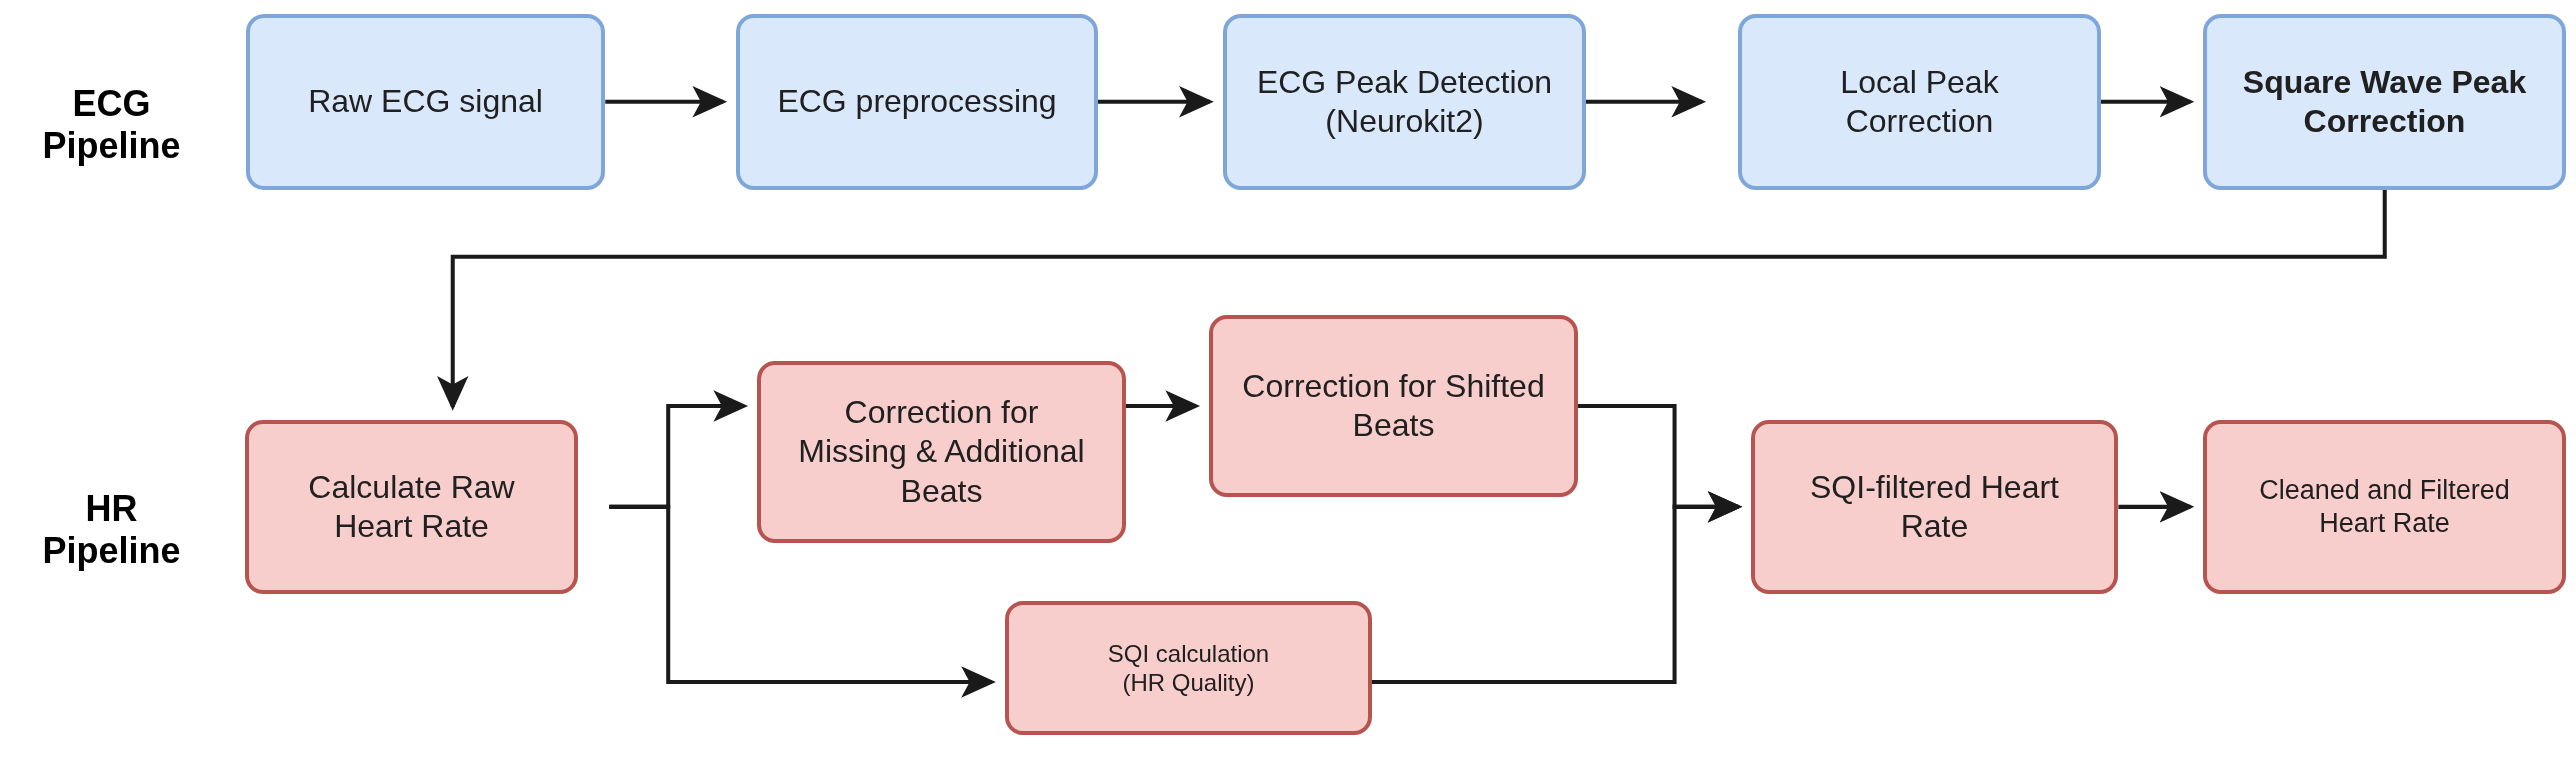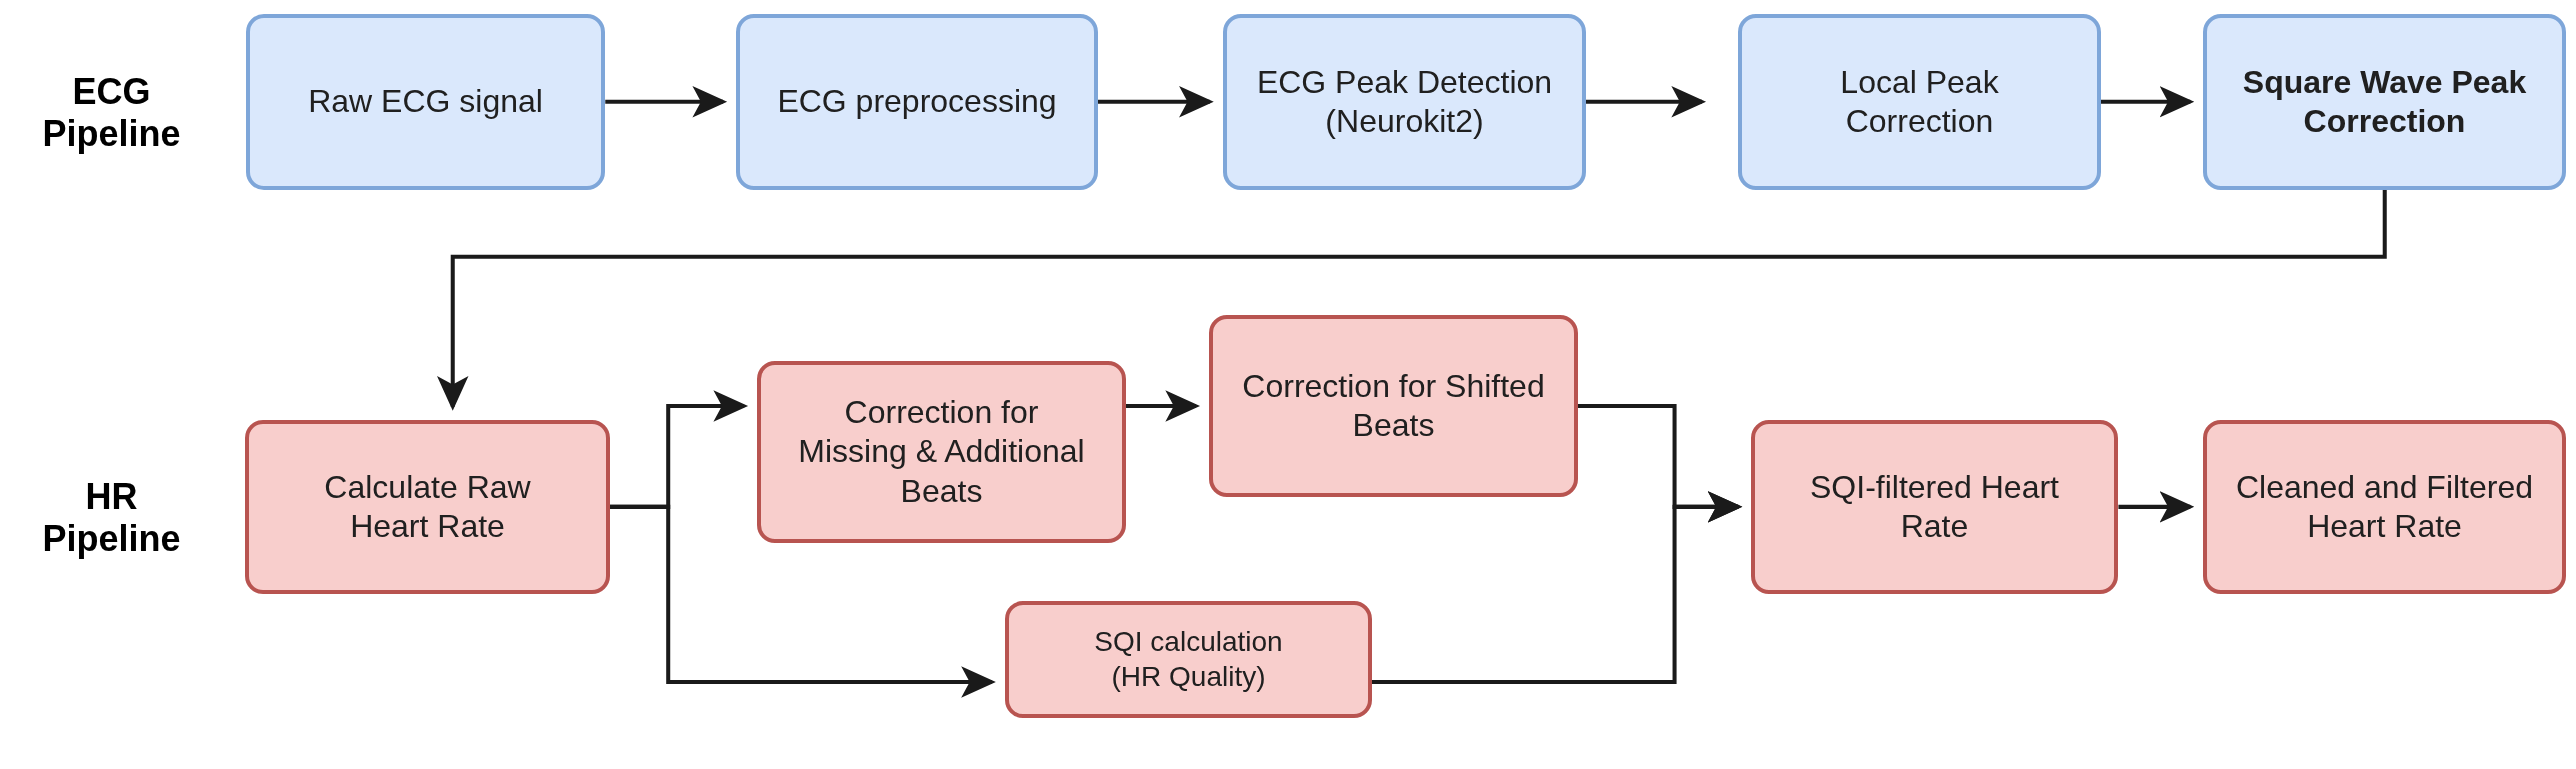--- a/index.html
+++ b/index.html
@@ -1,18 +1,18 @@
 <!DOCTYPE html>
 <html style="font-size:13px"><head>
 <meta charset="utf-8">
 <style>
   html,body{margin:0;padding:0;background:#ffffff;}
   body{width:2576px;height:770px;font-family:"Liberation Sans",sans-serif;overflow:hidden;}
   #stage{position:relative;width:2576px;height:770px;background:#ffffff;}
-  .row-label{position:absolute;font-weight:bold;color:#000000;text-align:center;line-height:1.18;white-space:pre-line;}
+  .row-label{position:absolute;font-weight:bold;color:#000000;text-align:center;line-height:1.18;white-space:pre-line;margin-top:12px;}
   .node{position:absolute;box-sizing:border-box;display:flex;align-items:center;justify-content:center;text-align:center;border-radius:18px;border-width:4px;border-style:solid;line-height:1.22;padding:3.2px 8px;}
   .node span{display:block;white-space:pre-line;}
   .node.ecg{background:#dae8fc;border-color:#7ea6d9;color:#202020;}
   .node.hr{background:#f8cecc;border-color:#b85450;color:#202020;}
   svg.edges{position:absolute;left:0;top:0;width:2576px;height:770px;pointer-events:none;}
 </style>
 </head>
 <body>
 
 <div id="stage">
@@ -54,39 +54,39 @@
     </div>
   <div class="node ecg" id="n-local-peak-correction" style="left: 1715px; top: 13.7px; width: 363px; height: 176px; font-size: 32px; margin-left: 23px;">
       <span>Local Peak
 Correction</span>
     </div>
   <div class="node ecg" id="n-square-wave-peak-correction" style="left: 2203px; top: 13.7px; width: 363px; height: 176px; font-size: 32px; font-weight: bold;">
       <span>Square Wave Peak
 Correction</span>
     </div>
 
-  <div class="node hr" id="n-calculate-raw-heart-rate" style="left: 245px; top: 420px; width: 365px; height: 174px; font-size: 32px;">
+  <div class="node hr" id="n-calculate-raw-heart-rate" style="left: 245px; top: 420px; width: 333px; height: 174px; font-size: 32px;">
       <span>Calculate Raw
 Heart Rate</span>
     </div>
   <div class="node hr" id="n-correction-missing-additional-beats" style="left: 757px; top: 315px; width: 369px; height: 182px; font-size: 32px; margin-top: 46px;">
       <span>Correction for
 Missing &amp; Additional
 Beats</span>
     </div>
   <div class="node hr" id="n-correction-shifted-beats" style="left: 1209px; top: 315px; width: 369px; height: 182px; font-size: 32px; text-align: center;">
       <span>Correction for Shifted
 Beats</span>
     </div>
-  <div class="node hr" id="n-sqi-calculation" style="left: 1005px; top: 601px; width: 367px; height: 117px; font-size: 28px;">
+  <div class="node hr" id="n-sqi-calculation" style="left: 1005px; top: 601px; width: 367px; height: 134px; font-size: 24px;">
       <span>SQI calculation
 (HR Quality)</span>
     </div>
   <div class="node hr" id="n-sqi-filtered-heart-rate" style="left: 1751px; top: 420px; width: 367px; height: 174px; font-size: 32px;">
       <span>SQI-filtered Heart
 Rate</span>
     </div>
-  <div class="node hr" id="n-cleaned-filtered-heart-rate" style="left: 2203px; top: 420px; width: 363px; height: 174px; font-size: 32px;">
+  <div class="node hr" id="n-cleaned-filtered-heart-rate" style="left: 2203px; top: 420px; width: 363px; height: 174px; font-size: 27px;">
       <span>Cleaned and Filtered
 Heart Rate</span>
     </div>
 </div>
 
 
 </body></html>

